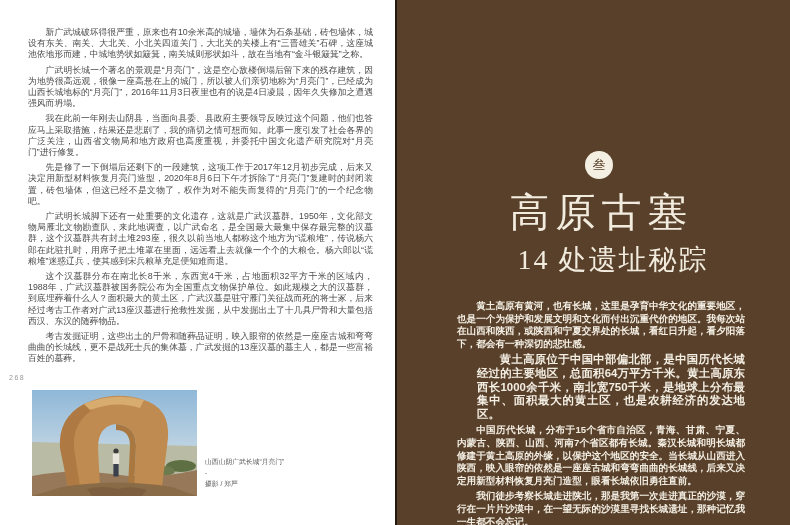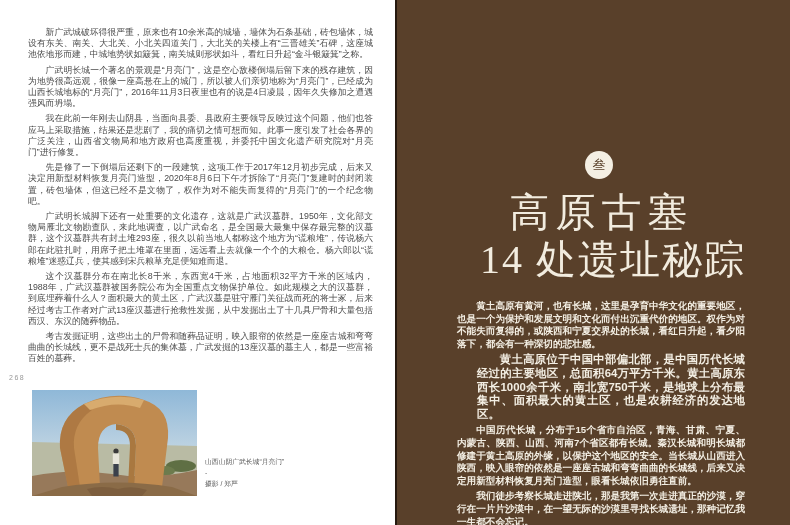--- a/index.html
+++ b/index.html
@@ -19,33 +19,33 @@
 
   
   .right-page{position:absolute;left:395px;top:0;width:395px;height:525px;background:#59402a;
               box-sizing:border-box;border-left:2px solid #26190f;color:#f3eee3;}
   .chapter-circle{position:absolute;left:188px;top:151px;width:28px;height:28px;border-radius:50%;
                   background:#f4efe3;color:#59402a;display:flex;align-items:center;justify-content:center;
                   font-size:13px;font-family:"Liberation Serif","DejaVu Serif",serif;}
   .title{position:absolute;left:0;top:189px;width:100%;text-align:center;color:#f2ecdf;
          font-family:"Liberation Serif","DejaVu Serif",serif;font-weight:400;}
   .title .line1{font-size:40px;line-height:47px;letter-spacing:6px;padding-left:16px;}
-  .title .line2{font-size:40px;line-height:47px;letter-spacing:2px;padding-left:10px;margin-left:29px;}
+  .title .line2{font-size:28px;line-height:47px;letter-spacing:2px;padding-left:10px;margin-left:29px;}
   .right-body{position:absolute;left:60px;top:300px;width:288px;text-align:justify;}
   .right-body p{margin:0 0 3px 0;text-indent:2em;font-size:9.6px;line-height:12.6px;font-weight:600;}
   .right-body p.lead-bold{font-size:11.4px;line-height:13.6px;font-weight:700;margin-left:20px;}
 </style>
 </head>
 <body>
 
 <div class="spread">
 
   <div class="left-page">
     <div class="left-body">
-      <p>新广武城破坏得很严重，原来也有10余米高的城墙，墙体为石条基础，砖包墙体，城设有东关、南关、大北关、小北关四道关门，大北关的关楼上有“三晋雄关”石碑，这座城池依地形而建，中城地势状如簸箕，南关城则形状如斗，看红日升起“金斗银簸箕”之称。</p>
+      <p>新广武城破坏得很严重，原来也有10余米高的城墙，墙体为石条基础，砖包墙体，城设有东关、南关、大北关、小北关四道关门，大北关的关楼上有“三晋雄关”石碑，这座城池依地形而建，中城地势状如簸箕，南关城则形状如斗，故在当地有“金斗银簸箕”之称。</p>
       <p>广武明长城一个著名的景观是“月亮门”，这是空心敌楼倒塌后留下来的残存建筑，因为地势很高远观，很像一座高悬在上的城门，所以被人们亲切地称为“月亮门”，已经成为山西长城地标的“月亮门”，2016年11月3日夜里也有的说是4日凌晨，因年久失修加之遭遇强风而坍塌。</p>
       <p>我在此前一年刚去山阴县，当面向县委、县政府主要领导反映过这个问题，他们也答应马上采取措施，结果还是悲剧了，我的痛切之情可想而知。此事一度引发了社会各界的广泛关注，山西省文物局和地方政府也高度重视，并委托中国文化遗产研究院对“月亮门”进行修复。</p>
       <p>先是修了一下倒塌后还剩下的一段建筑，这项工作于2017年12月初步完成，后来又决定用新型材料恢复月亮门造型，2020年8月6日下午才拆除了“月亮门”复建时的封闭装置，砖包墙体，但这已经不是文物了，权作为对不能失而复得的“月亮门”的一个纪念物吧。</p>
       <p>广武明长城脚下还有一处重要的文化遗存，这就是广武汉墓群。1950年，文化部文物局雁北文物勘查队，来此地调查，以广武命名，是全国最大最集中保存最完整的汉墓群，这个汉墓群共有封土堆293座，很久以前当地人都称这个地方为“谎粮堆”，传说杨六郎在此驻扎时，用席子把土堆罩在里面，远远看上去就像一个个的大粮仓。杨六郎以“谎粮堆”迷惑辽兵，使其感到宋兵粮草充足便知难而退。</p>
       <p>这个汉墓群分布在南北长8千米，东西宽4千米，占地面积32平方千米的区域内，1988年，广武汉墓群被国务院公布为全国重点文物保护单位。如此规模之大的汉墓群，到底埋葬着什么人？面积最大的黄土区，广武汉墓是驻守雁门关征战而死的将士冢，后来经过考古工作者对广武13座汉墓进行抢救性发掘，从中发掘出土了十几具尸骨和大量包括西汉、东汉的随葬物品。</p>
       <p>考古发掘证明，这些出土的尸骨和随葬品证明，映入眼帘的依然是一座座古城和弯弯曲曲的长城线，更不是战死士兵的集体墓，广武发掘的13座汉墓的墓主人，都是一些富裕百姓的墓葬。</p>
     </div>
 
     <div class="page-num">268</div>
 
@@ -87,20 +87,20 @@
     <div class="chapter-circle">
       <span>叁</span>
     </div>
 
     <div class="title">
       <div class="line1">高原古塞</div>
       <div class="line2">14 处遗址秘踪</div>
     </div>
 
     <div class="right-body">
-      <p>黄土高原有黄河，也有长城，这里是孕育中华文化的重要地区，也是一个为保护和发展文明和文化而付出沉重代价的地区。权作为对不能失而复得的，或陕西和宁夏交界处的长城，看红日升起，看夕阳落下，都会有一种深切的悲壮感。</p>
+      <p>黄土高原有黄河，也有长城，这里是孕育中华文化的重要地区，也是一个为保护和发展文明和文化而付出沉重代价的地区。我每次站在山西和陕西，或陕西和宁夏交界处的长城，看红日升起，看夕阳落下，都会有一种深切的悲壮感。</p>
       <p class="lead-bold">黄土高原位于中国中部偏北部，是中国历代长城经过的主要地区，总面积64万平方千米。黄土高原东西长1000余千米，南北宽750千米，是地球上分布最集中、面积最大的黄土区，也是农耕经济的发达地区。</p>
       <p>中国历代长城，分布于15个省市自治区，青海、甘肃、宁夏、内蒙古、陕西、山西、河南7个省区都有长城。秦汉长城和明长城都修建于黄土高原的外缘，以保护这个地区的安全。当长城从山西进入陕西，映入眼帘的依然是一座座古城和弯弯曲曲的长城线，后来又决定用新型材料恢复月亮门造型，眼看长城依旧勇往直前。</p>
       <p>我们徒步考察长城走进陕北，那是我第一次走进真正的沙漠，穿行在一片片沙漠中，在一望无际的沙漠里寻找长城遗址，那种记忆我一生都不会忘记。</p>
     </div>
   </div>
 
 </div>
 
 </body></html>

